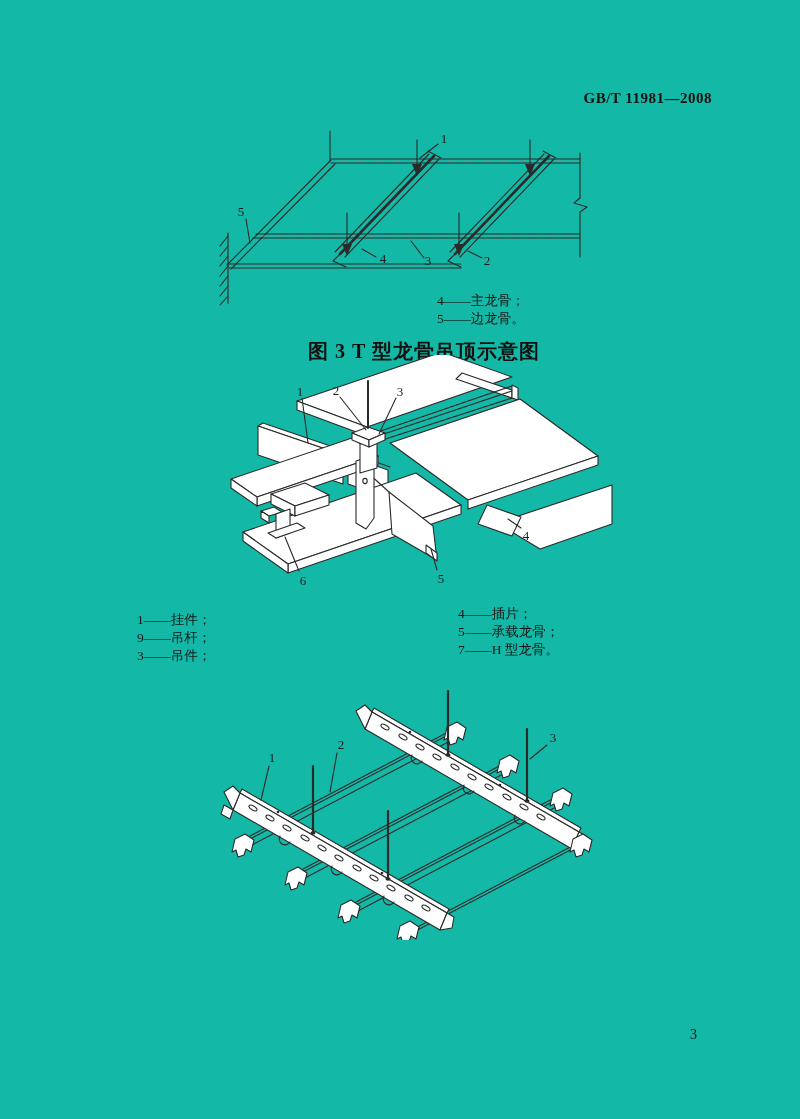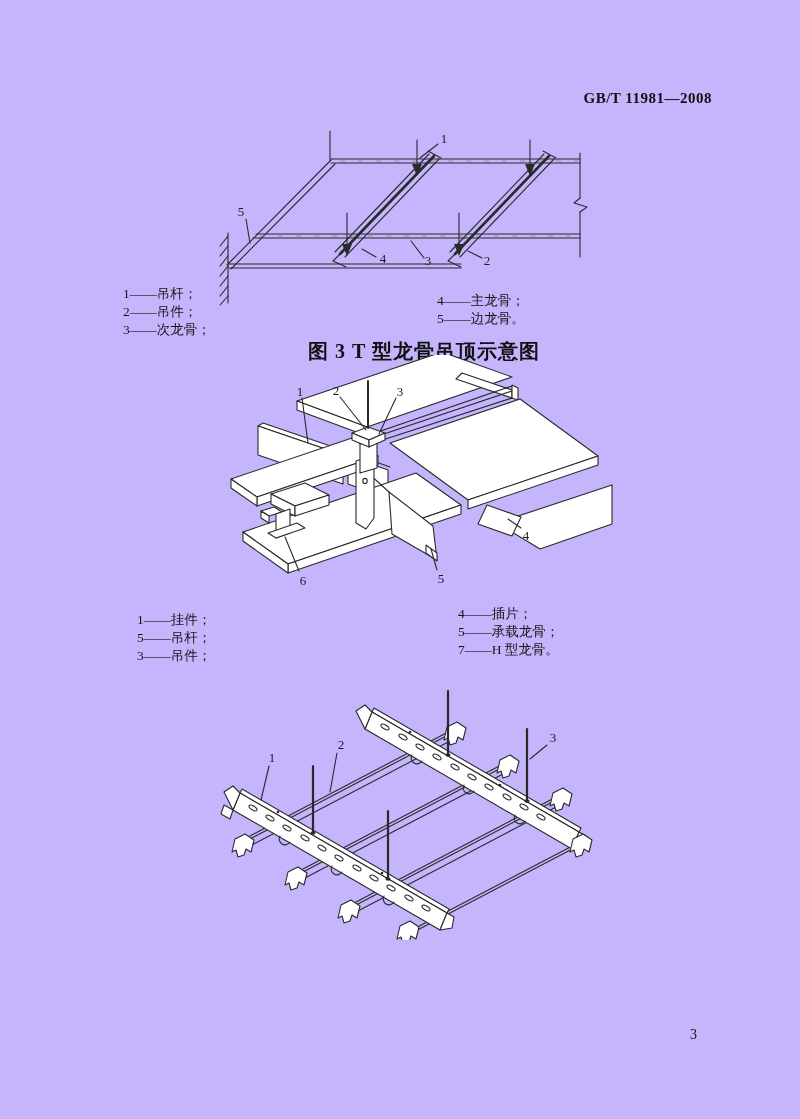--- a/index.html
+++ b/index.html
@@ -1,16 +1,16 @@
 <!DOCTYPE html>
 <html><head>
 <meta charset="utf-8">
 <style>
   html,body { margin:0; padding:0; background:#ffffff; }
-  .page { position:relative; width:800px; height:1119px; background:#c4b5fd;
+  .page { position:relative; width:800px; height:1119px; background:#14b8a6;
           color:#111; font-family:"Liberation Serif", serif; overflow:hidden; }
   .hdr { position:absolute; top:90px; right:88px; font-size:15px; font-weight:bold;
          letter-spacing:.5px; }
   .legend { position:absolute; font-size:13.5px; line-height:18px; color:#161616; }
   .legend div { height:18px; }
   .cap { position:absolute; left:0; width:100%; text-align:center; font-size:20px;
          font-weight:bold; letter-spacing:1px;padding-left:24px; }
   .pnum { position:absolute; left:690px; top:1027px; font-size:14px; }
   svg.fig { position:absolute; }
   svg text { font-family:"Liberation Serif", serif; font-size:13px; fill:#1c1c1c; }
@@ -87,25 +87,20 @@
       <line class="ln" x1="411" y1="241" x2="424" y2="258"></line>
       <line class="ln" x1="468" y1="251" x2="482" y2="258"></line>
     </g>
     <text x="444" y="143" text-anchor="middle">1</text>
     <text x="241" y="216" text-anchor="middle">5</text>
     <text x="383" y="263" text-anchor="middle">4</text>
     <text x="428" y="265" text-anchor="middle">3</text>
     <text x="487" y="265" text-anchor="middle">2</text>
   </svg>
 
-  <div class="legend" style="left:123px; top:285px;">
-    <div>1——吊杆；</div>
-    <div>2——吊件；</div>
-    <div>3——次龙骨；</div>
-  </div>
   <div class="legend" style="left:437px; top:292px;">
     <div>4——主龙骨；</div>
     <div>5——边龙骨。</div>
   </div>
   <div class="cap" style="top:338px;">图 3  T 型龙骨吊顶示意图</div>
 
   <svg class="fig" style="left:195px; top:355px;" width="445" height="250" viewBox="195 355 445 250">
     <g>
       <polygon class="f" points="297,401 442,352 512,377 367,427"></polygon>
       <polygon class="f" points="297,401 367,427 367,436 297,410"></polygon>
@@ -167,21 +162,21 @@
     <text x="300" y="396" text-anchor="middle">1</text>
     <text x="336" y="395" text-anchor="middle">2</text>
     <text x="400" y="396" text-anchor="middle">3</text>
     <text x="526" y="540" text-anchor="middle">4</text>
     <text x="441" y="583" text-anchor="middle">5</text>
     <text x="303" y="585" text-anchor="middle">6</text>
   </svg>
 
   <div class="legend" style="left:137px; top:611px;">
     <div>1——挂件；</div>
-    <div>5——吊杆；</div>
+    <div>9——吊杆；</div>
     <div>3——吊件；</div>
   </div>
   <div class="legend" style="left:437px; top:605px;margin-left:21px;">
     <div>4——插片；</div>
     <div>5——承载龙骨；</div>
     <div>7——H 型龙骨。</div>
   </div>
 
   <svg class="fig" style="left:175px; top:688px;" width="450" height="252" viewBox="175 688 450 252">
     <g>

